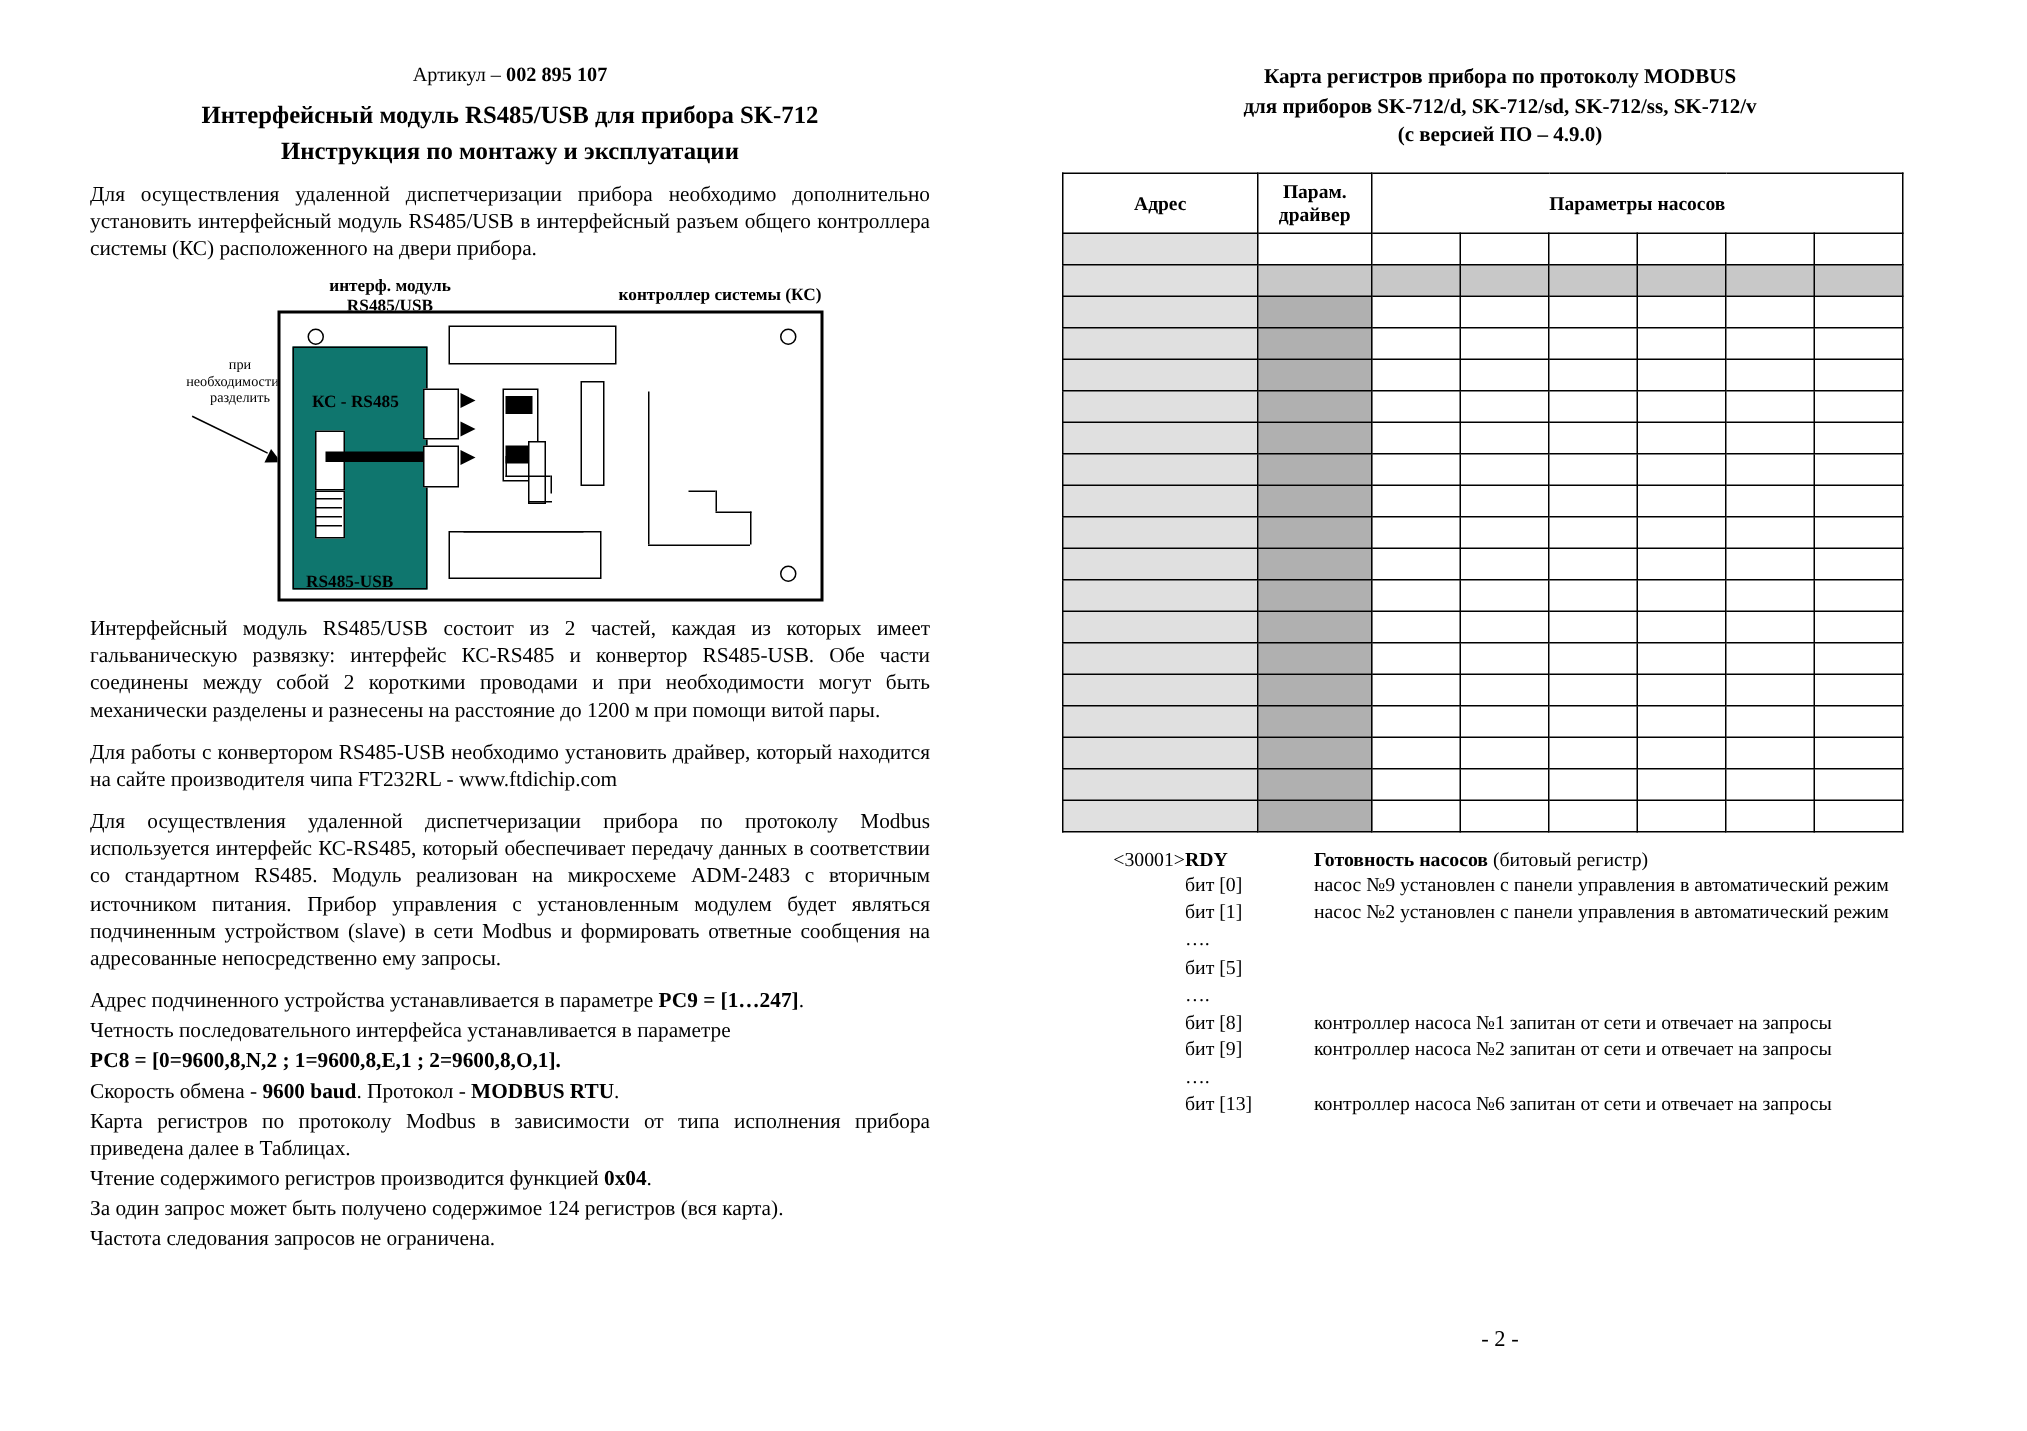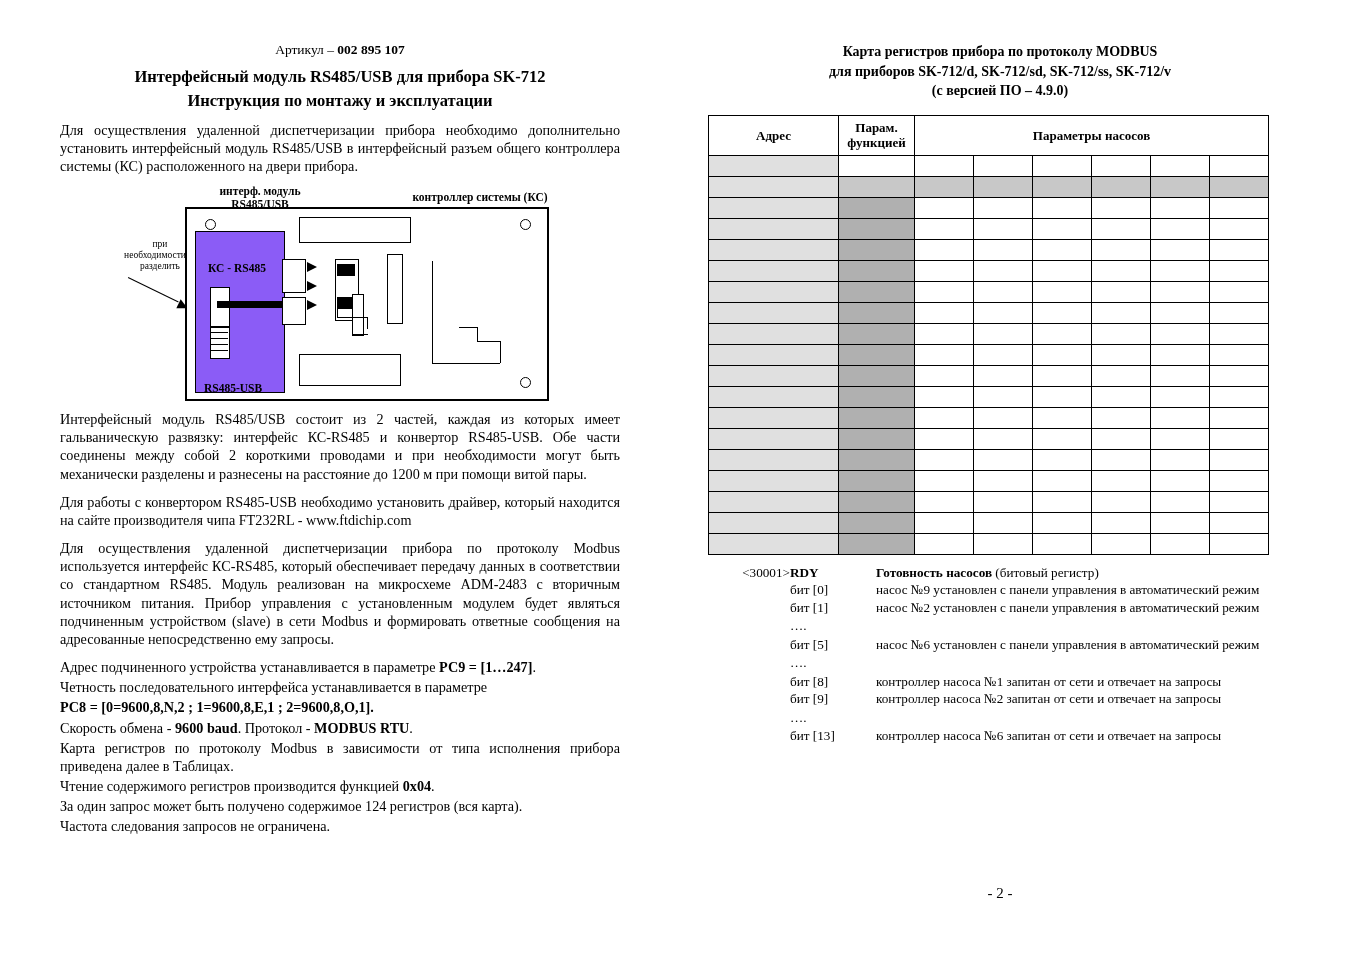--- a/index.html
+++ b/index.html
@@ -93,21 +93,21 @@
     border: 2px solid #000;
     background: #ffffff;
   }
   .mod-box {
     position: absolute;
     left: 8px;
     top: 22px;
     width: 88px;
     height: 160px;
     border: 1.5px solid #000;
-    background: #8b5cf6;
+    background: #0f766e;
   }
   .mod-lbl1 {
     position: absolute;
     left: 12px;
     top: 30px;
     font-size: 11.5px;
     font-weight: bold;
   }
   .mod-lbl2 {
     position: absolute;
@@ -312,21 +312,21 @@
         <col style="width:59px;">
         <col style="width:59px;">
         <col style="width:59px;">
         <col style="width:59px;">
       </colgroup>
       <thead>
         <tr>
           <th rowspan="1">Адрес</th>
           <th rowspan="1">
             <span>Парам.</span><br>
-            <span>функцией</span>
+            <span>драйвер</span>
           </th>
           <th colspan="6">Параметры насосов</th>
         </tr>
       </thead>
       <tbody>
         <tr>
           <td class="shade-light"></td>
           <td></td>
           <td></td>
           <td></td>
@@ -536,21 +536,20 @@
         <div class="c1"></div>
         <div class="c2">бит [1]</div>
         <div class="c3">насос №2 установлен с панели управления в автоматический режим</div>
       </div>
 
       <div class="dots">….</div>
 
       <div class="bitrow">
         <div class="c1"></div>
         <div class="c2">бит [5]</div>
-        <div class="c3">насос №6 установлен с панели управления в автоматический режим</div>
       </div>
 
       <div class="dots">….</div>
 
       <div class="bitrow">
         <div class="c1"></div>
         <div class="c2">бит [8]</div>
         <div class="c3">контроллер насоса №1 запитан от сети и отвечает на запросы</div>
       </div>
 

